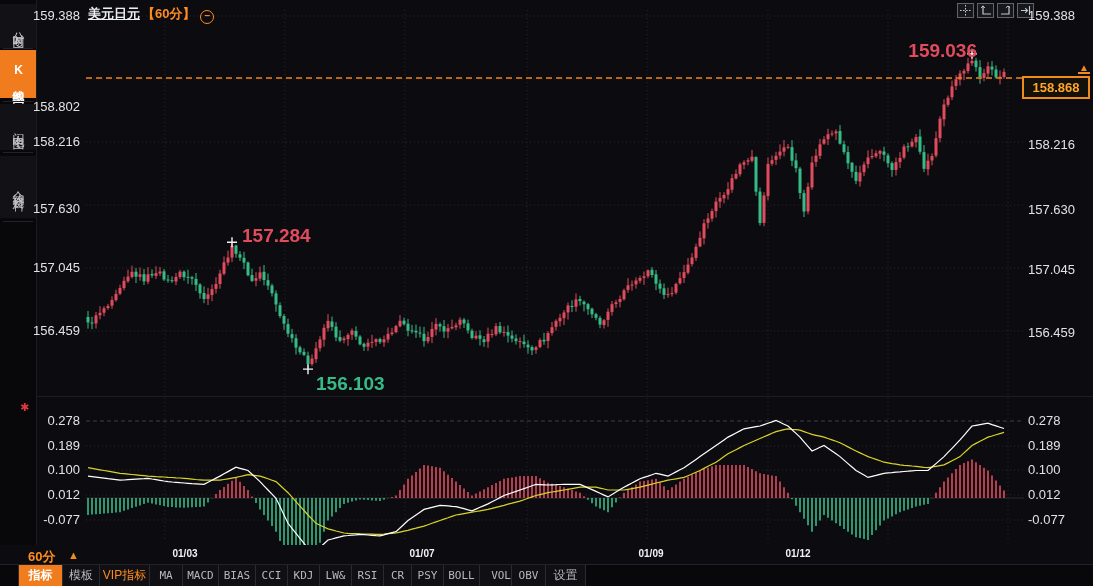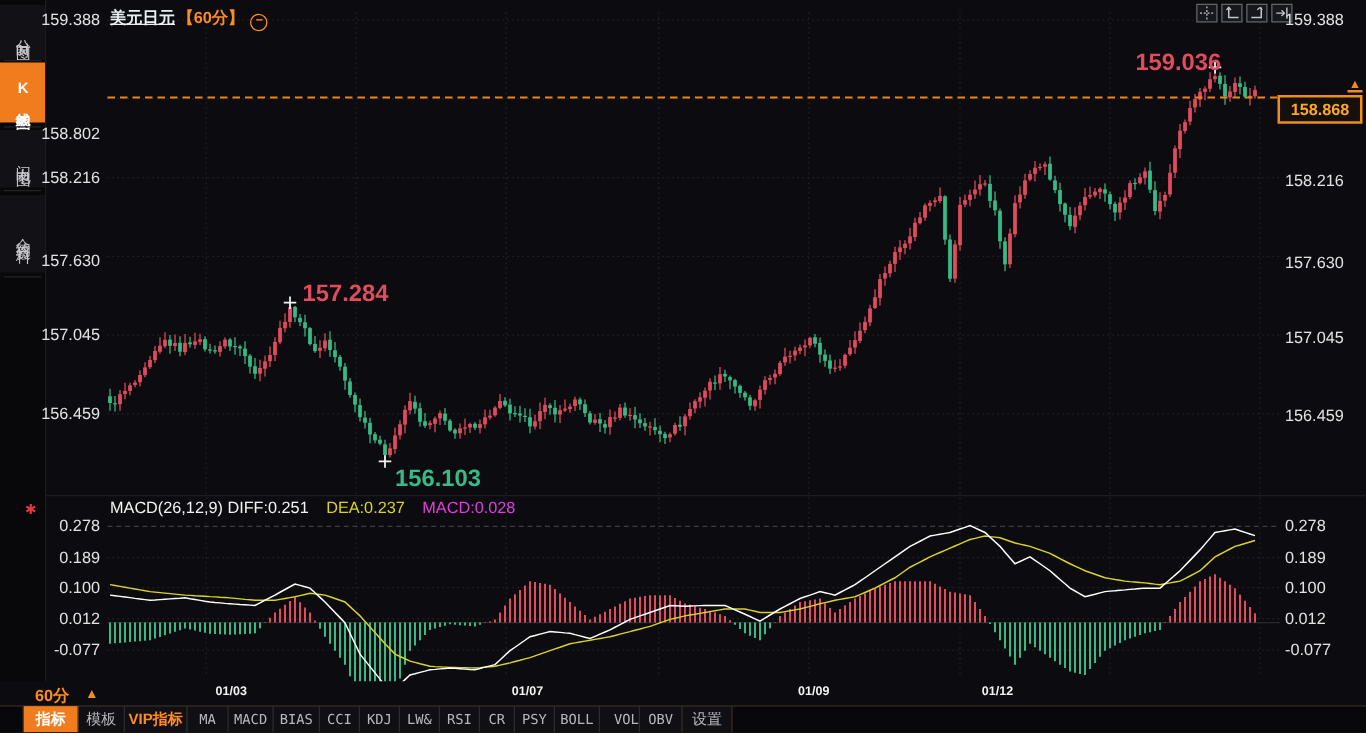--- a/index.html
+++ b/index.html
@@ -31,26 +31,26 @@
   .ann{position:absolute;font-size:19px;font-weight:bold;white-space:nowrap;}
   .ann.red{color:#e14b5e;} .ann.green{color:#36bb87;}
   .macd-head{position:absolute;left:88px;top:398px;font-size:13px;white-space:nowrap;}
   .macd-head .w{color:#f2f2f4;} .macd-head .y{color:#d9d327;margin-left:14px;} .macd-head .m{color:#e03ce0;margin-left:14px;}
   .macd-star{position:absolute;left:20px;top:401px;color:#e0393f;font-size:11px;cursor:pointer;}
   
   .date-label{position:absolute;top:548px;font-size:10px;font-weight:bold;color:#f2f2f2;transform:translateX(-50%);}
   .tf-label{position:absolute;left:28px;top:548px;font-size:13px;font-weight:bold;color:#ff8c1e;cursor:pointer;}
   .tf-arrow{position:absolute;left:68px;top:549px;font-size:11px;color:#f08c1e;cursor:pointer;}
   
-  .toolbar{position:absolute;left:0;bottom:0;width:1093px;height:21px;background:#a16207;border-top:1px solid #222227;display:flex;}
+  .toolbar{position:absolute;left:0;bottom:0;width:1093px;height:21px;background:#c4b5fd;border-top:1px solid #222227;display:flex;}
   .tb-cell{height:21px;line-height:21px;text-align:center;font-size:12px;color:#b8b8bc;background:#101014;
       border-right:1px solid #2b2b30;cursor:pointer;box-sizing:border-box;}
   .tb-cell.latin{font-family:"DejaVu Sans Mono","Liberation Mono",monospace;font-size:11px;}
   .tb-cell.active{background:#f07c1e;color:#fff;font-weight:bold;}
-  .tb-cell.vip{color:#ff8c1e;font-weight:bold;text-align:center;}
+  .tb-cell.vip{color:#ff8c1e;font-weight:normal;text-align:center;}
   .tb-spacer{width:18px;background:#08080a;border-right:1px solid #2b2b30;}
   .tb-fill{flex:1;background:#08080a;}
 </style>
 </head>
 <body>
 
 <div class="app">
 
   <div class="chart-svg" id="chartHost"><svg width="1093" height="545" viewBox="0 0 1093 545">
         <line x1="165" y1="10" x2="165" y2="540" stroke="#26272c" stroke-width="1" stroke-dasharray="1 3"></line>
@@ -826,23 +826,20 @@
   <div class="yr" style="top:325px;">156.459</div>
 
   <div class="price-marker">▲<span class="bar"></span></div>
   <div class="price-tag">158.868</div>
 
   <div class="ann red" style="left:242px;top:225px;">157.284</div>
   <div class="ann green" style="left:316px;top:373px;">156.103</div>
   <div class="ann red" style="right:116px;top:40px;">159.036</div>
 
   <div class="macd-star">✱</div>
-  <div class="macd-head">
-    <span class="w">MACD(26,12,9) DIFF:0.251</span><span class="y">DEA:0.237</span><span class="m">MACD:0.028</span>
-  </div>
 
   <div class="yl" style="top:413px;">0.278</div>
   <div class="yl" style="top:438px;">0.189</div>
   <div class="yl" style="top:462px;">0.100</div>
   <div class="yl" style="top:487px;">0.012</div>
   <div class="yl" style="top:512px;">-0.077</div>
   <div class="yr" style="top:413px;">0.278</div>
   <div class="yr" style="top:438px;">0.189</div>
   <div class="yr" style="top:462px;">0.100</div>
   <div class="yr" style="top:487px;">0.012</div>

